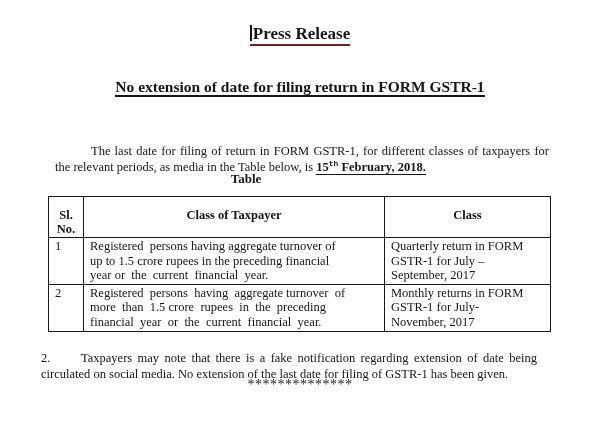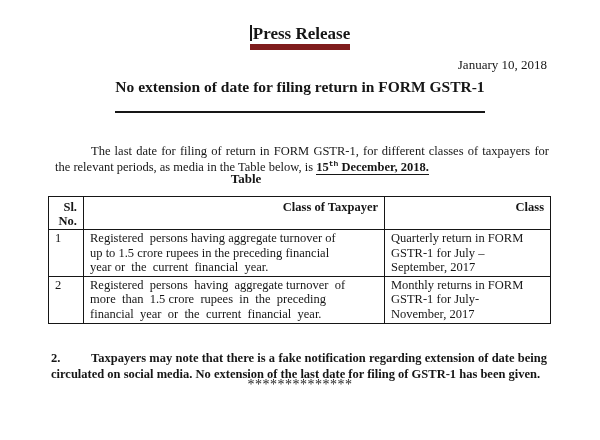--- a/index.html
+++ b/index.html
@@ -5,33 +5,33 @@
   html,body{margin:0;padding:0;background:#ffffff;}
   .page{
     position:relative;width:600px;height:440px;background:#ffffff;
     font-family:"Liberation Serif","DejaVu Serif",serif;color:#161616;
     overflow:hidden;
   }
   .doc-title{
     position:absolute;top:24px;left:0;width:600px;text-align:center;
     font-size:17px;font-weight:bold;line-height:19px;
   }
-  .doc-title .u-wrap{border-bottom:6px solid #7f1d1d;padding-bottom:1px;}
+  .doc-title .u-wrap{border-bottom:2px solid #7f1d1d;padding-bottom:1px;}
   .caret{
     display:inline-block;width:2px;height:16px;background:#161616;
     vertical-align:-2px;margin-right:1px;
   }
   .date-line{
     position:absolute;top:57px;right:53px;font-size:13px;line-height:15px;
   }
   .subject{
     position:absolute;top:78px;left:0;width:600px;text-align:center;
     font-size:15.5px;font-weight:bold;line-height:18px;
   }
-  .subject .u-wrap{border-bottom:2px solid #161616;padding-bottom:16px;}
+  .subject .u-wrap{border-bottom:2px solid #161616;padding-bottom:0px;}
   .intro{
     position:absolute;top:130px;left:55px;width:494px;
     font-size:12.5px;line-height:16px;text-indent:36px;text-align:justify;
   }
   .bold-u{font-weight:bold;border-bottom:1.5px solid #161616;}
   .bold-u sup{font-size:8px;line-height:0;font-family:Liberation Mono, monospace;}
   .tbl-caption{
     position:absolute;top:171px;left:0;width:492px;text-align:center;
     font-size:13px;font-weight:bold;line-height:15px;
   }
@@ -40,53 +40,52 @@
     border-collapse:collapse;table-layout:fixed;
   }
   table.returns col.c-sl{width:35px;}
   table.returns col.c-class{width:301px;}
   table.returns col.c-return{width:166px;}
   table.returns th,table.returns td{
     border:1px solid #161616;vertical-align:top;
     font-size:12.5px;padding:1px 6px;white-space:pre-wrap;
     overflow:hidden;
   }
-  table.returns th{text-align:right;font-weight:bold;line-height:13.5px;padding-top:4px;}
+  table.returns th{text-align:center;font-weight:bold;line-height:13.5px;padding-top:12px;}
   table.returns td{line-height:14.6px;}
   tr.hdr{height:28px;}
   tr.r1{height:44px;}
   tr.r2{height:45px;}
   td.cell-class{padding-left:7px;padding-right:40px;margin-left:36px;}
   td.cell-return{padding-right:10px;font-family:Liberation Serif, serif;}
   .closing{
-    position:absolute;top:337px;left:51px;width:496px;
-    font-size:12.5px;line-height:16.5px;text-align:justify;font-weight:bold;
+    position:absolute;top:337px;left:41px;width:496px;
+    font-size:12.5px;line-height:16.5px;text-align:justify;
   }
   .closing .num{display:inline-block;width:40px;text-indent:0;}
   .separator{
     position:absolute;top:377px;left:0;width:600px;text-align:center;
     font-size:14px;letter-spacing:0.5px;color:#222222;
   }
 </style>
 </head>
 <body>
 
 <div class="page">
 
   <div class="doc-title">
     <span class="u-wrap"><span class="caret"></span><span>Press Release</span></span>
   </div>
 
-  <div class="date-line">January 10, 2018</div>
 
   <div class="subject">
     <span class="u-wrap">No extension of date for filing return in FORM GSTR-1</span>
   </div>
 
-  <p class="intro"><span>The last date for filing of return in FORM GSTR-1, for different classes of taxpayers for the relevant periods, as media in the Table below, is </span><span class="bold-u"><span>15</span><sup>th</sup><span> December, 2018.</span></span></p>
+  <p class="intro"><span>The last date for filing of return in FORM GSTR-1, for different classes of taxpayers for the relevant periods, as media in the Table below, is </span><span class="bold-u"><span>15</span><sup>th</sup><span> February, 2018.</span></span></p>
 
   <div class="tbl-caption">Table</div>
 
   <table class="returns">
     <colgroup>
       <col class="c-sl">
         <col class="c-class">
         <col class="c-return">
     </colgroup>
     <tbody>

